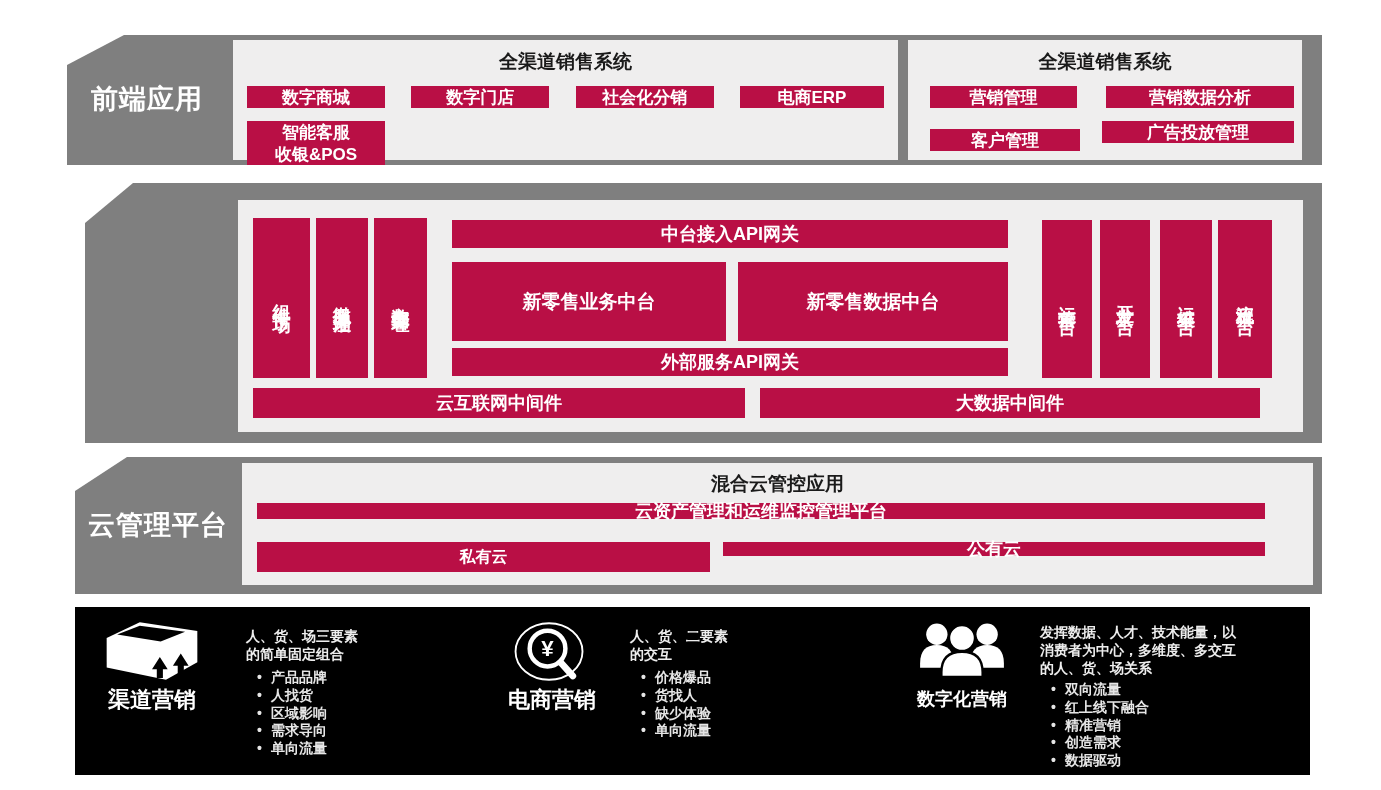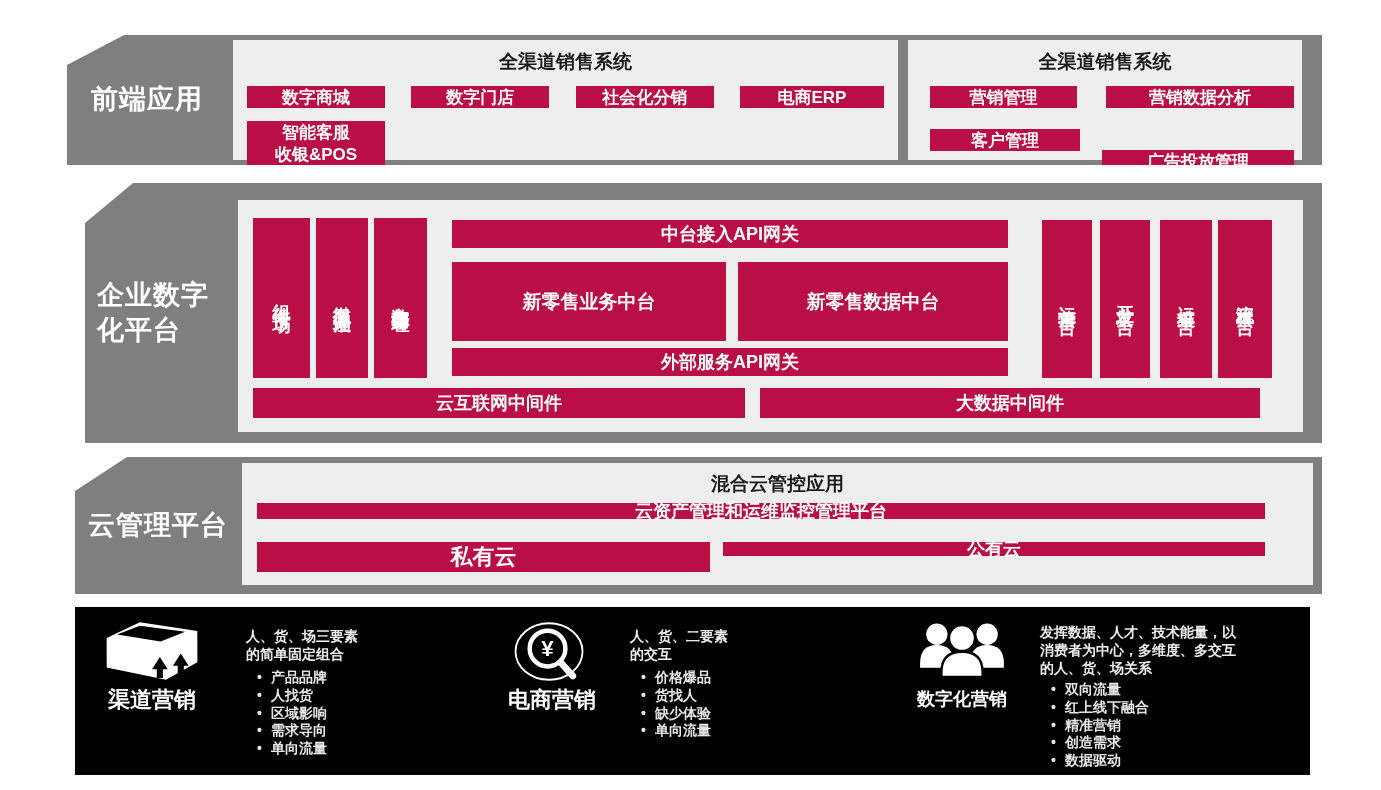--- a/index.html
+++ b/index.html
@@ -75,30 +75,26 @@
     </div>
 
     <div class="panel" style="left:841px;top:5px;width:394px;height:120px;">
       <div class="panel-title">全渠道销售系统</div>
       <div class="btn-row" style="left:22px;right:8px;top:46px;gap:29px;">
         <div class="rbtn" style="width:150px;">营销管理</div>
         <div class="rbtn" style="width:192px;">营销数据分析</div>
       </div>
       <div class="btn-row" style="left:22px;right:8px;top:81px;">
         <div class="rbtn" style="width:150px;margin-top:8px;">客户管理</div>
-        <div class="rbtn" style="width:192px;margin-top:29px;">广告投放管理</div>
+        <div class="rbtn" style="width:192px;">广告投放管理</div>
       </div>
     </div>
   </div>
 
   <div class="band" id="band-platform">
-    <div class="band-label" style="left:12px;top:50%;transform:translateY(-50%);">
-      <div>企业数字</div>
-      <div>化平台</div>
-    </div>
 
     <div class="panel" style="left:153px;top:17px;width:1065px;height:232px;">
 
       <div class="pillar" style="left:15px;top:18px;width:57px;height:160px;">组件市场</div>
       <div class="pillar" style="left:78px;top:18px;width:52px;height:160px;letter-spacing:2px;">微服务治理</div>
       <div class="pillar" style="left:136px;top:18px;width:53px;height:160px;letter-spacing:2px;">主数据管理</div>
 
       <div class="rbar" style="left:214px;top:20px;width:556px;height:28px;font-size:18px;">中台接入API网关</div>
       <div class="big-center" style="left:214px;top:62px;width:274px;height:79px;">新零售业务中台</div>
       <div class="big-center" style="left:500px;top:62px;width:270px;height:79px;">新零售数据中台</div>
@@ -113,21 +109,21 @@
       <div class="rbar" style="left:522px;top:188px;width:500px;height:30px;font-size:18px;">大数据中间件</div>
     </div>
   </div>
 
   <div class="band" id="band-cloud">
     <div class="band-label" style="left:13px;top:50%;transform:translateY(-50%);">云管理平台</div>
 
     <div class="panel" style="left:167px;top:6px;width:1071px;height:122px;">
       <div class="panel-title" style="top:8px;">混合云管控应用</div>
       <div class="rbar" style="left:15px;top:40px;width:1008px;height:16px;font-size:18px;">云资产管理和运维监控管理平台</div>
-      <div class="rbar" style="left:15px;top:79px;width:453px;height:30px;font-size:22px;">私有云</div>
+      <div class="rbar" style="left:15px;top:79px;width:453px;height:30px;font-size:16px;">私有云</div>
       <div class="rbar" style="left:481px;top:79px;width:542px;height:14px;font-size:18px;">公有云</div>
     </div>
   </div>
 
   <div class="band" id="band-marketing">
 
     <div class="mk-icon" style="left:22px;top:10px;width:110px;height:68px;">
       <svg viewBox="0 0 120 78" width="110" height="68">
         <path d="M8 24 L46 6 L112 16 L112 52 L76 72 L8 58 Z" fill="#ffffff"></path>
         <path d="M20 20 L46 10 L98 17 L70 28 Z" fill="#000000"></path>

